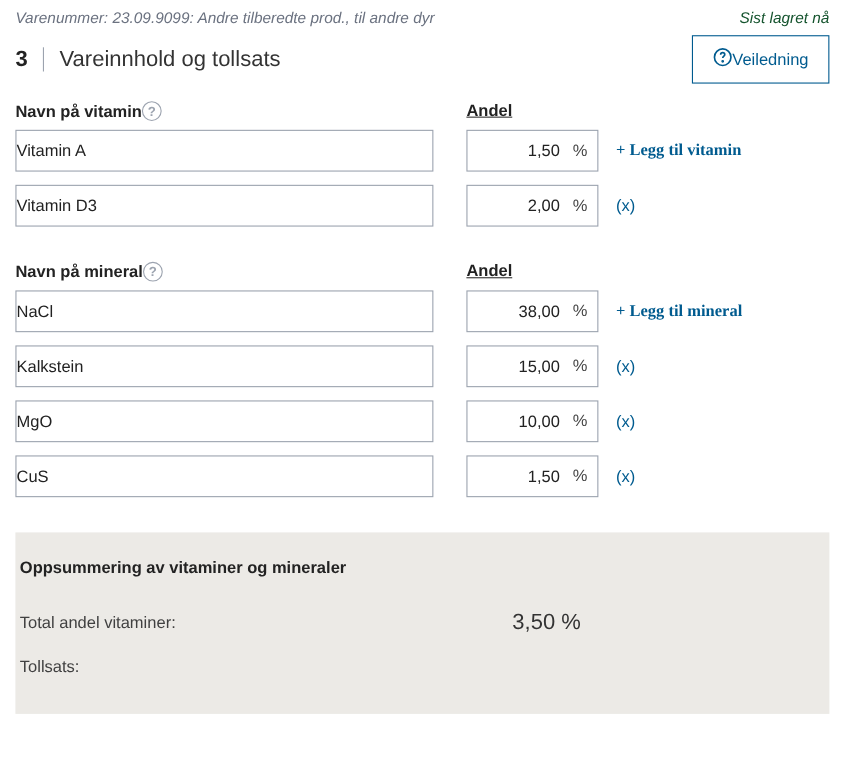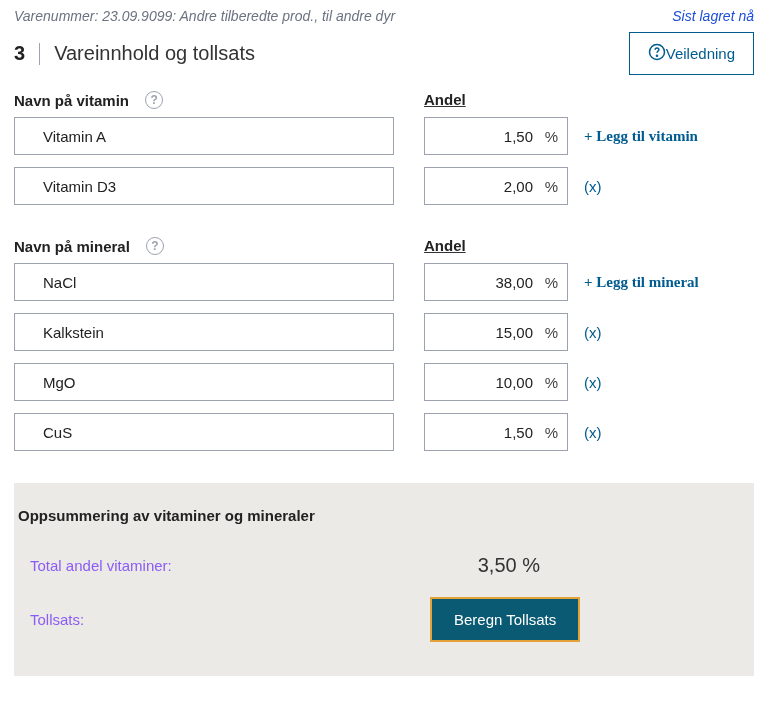--- a/index.html
+++ b/index.html
@@ -1,43 +1,43 @@
 <!DOCTYPE html>
 <html><head>
   <meta charset="utf-8">
   <style>
     * { box-sizing: border-box; margin: 0; padding: 0; }
     body { font-family: Arial, Helvetica, sans-serif; background: #fff; color: #333; width: 768px; }
     .header-row { display: flex; justify-content: space-between; padding: 8px 14px 0 14px; }
     .vare-label { font-style: italic; color: #6b7280; font-size: 14px; }
-    .saved-label { font-style: italic; color: #1d4ed8; font-size: 14px; }
+    .saved-label { font-style: italic; color: #14532d; font-size: 14px; }
     .title-row { display: flex; justify-content: space-between; align-items: center; padding: 8px 14px 16px 14px; }
     .title-left { display: flex; align-items: center; gap: 14px; }
     .step-num { font-size: 20px; font-weight: 700; color: #222; }
     .vdiv { width: 1px; height: 22px; background: #9ca3af; }
     .page-title { font-size: 20px; color: #333; }
     .guide-btn { display: flex; align-items: center; border: 1.5px solid #005b8f; color: #005b8f; background: #fff; padding: 10px 18px; font-size: 15px; cursor: pointer; }
     .guide-btn svg { width: 18px; height: 18px; }
     .section { padding: 0 14px 20px 14px; }
     .labels-row { display: flex; align-items: center; margin-bottom: 8px; }
     .label { font-weight: 700; font-size: 15px; color: #222; }
-    .name-col { width: 380px; display: flex; align-items: center; gap: 16px; }
+    .name-col { width: 380px; display: flex; align-items: center; gap: 0; }
     .help-icon { width: 18px; height: 18px; border: 1.5px solid #9ca3af; border-radius: 50%; display:inline-flex; align-items:center; justify-content:center; color:#9ca3af; font-size:12px; font-weight:700; cursor:pointer; }
     .andel-col { width: 120px; margin-left: 30px; text-decoration: underline; }
     .row { display: flex; align-items: center; margin-bottom: 12px; }
-    .name-input { width: 380px; height: 38px; border: 1px solid #9ca3af; padding: 0 28px; font-size: 15px; color: #222; }
-    .andel-wrap { margin-left: 30px; width: 144px; position: relative; }
+    .name-input { width: 380px; height: 38px; border: 1px solid #9ca3af; padding: 0 0; font-size: 15px; color: #222; }
+    .andel-wrap { margin-left: 30px; width: 120px; position: relative; }
     .andel-input { width: 100%; height: 38px; border: 1px solid #9ca3af; padding: 0 34px 0 10px; text-align: right; font-size: 15px; color:#222; }
     .pct { position: absolute; right: 10px; top: 50%; transform: translateY(-50%); color:#444; font-size:15px; }
     .action { margin-left: 16px; color: #005b8f; font-size: 15px; cursor: pointer; }
     .action.bold { font-weight: 700; font-family: Liberation Serif, serif; }
     .summary { margin: 0 14px; background: #eceae6; padding: 24px 4px; }
     .summary-title { font-weight: 700; font-size: 15px; color:#222; margin-bottom: 20px; }
     .sum-row { display: flex; align-items: center; padding: 10px 0; }
-    .sum-label { width: 380px; font-size: 15px; color:#8b5cf6;margin-left:12px; }
+    .sum-label { width: 380px; font-size: 15px; color:#404040; }
     .sum-val { width: 130px; text-align: right; font-size: 20px; color:#333; }
     .calc-btn { margin-left: 20px; background: #0b5a74; color: #fff; border: 2px solid #e5a238; padding: 12px 22px; font-size: 15px; cursor: pointer; }
   </style>
 </head>
 <body>
 
 <div class="header-row">
   <div class="vare-label">Varenummer: 23.09.9099: Andre tilberedte prod., til andre dyr</div>
   <div class="saved-label">Sist lagret nå</div>
 </div>
@@ -139,15 +139,14 @@
 </div>
 
 <div class="summary">
   <div class="summary-title">Oppsummering av vitaminer og mineraler</div>
   <div class="sum-row">
     <div class="sum-label">Total andel vitaminer:</div>
     <div class="sum-val">3,50 %</div>
   </div>
   <div class="sum-row">
     <div class="sum-label">Tollsats:</div>
-    <button class="calc-btn">Beregn Tollsats</button>
   </div>
 </div>
 
 </body></html>

